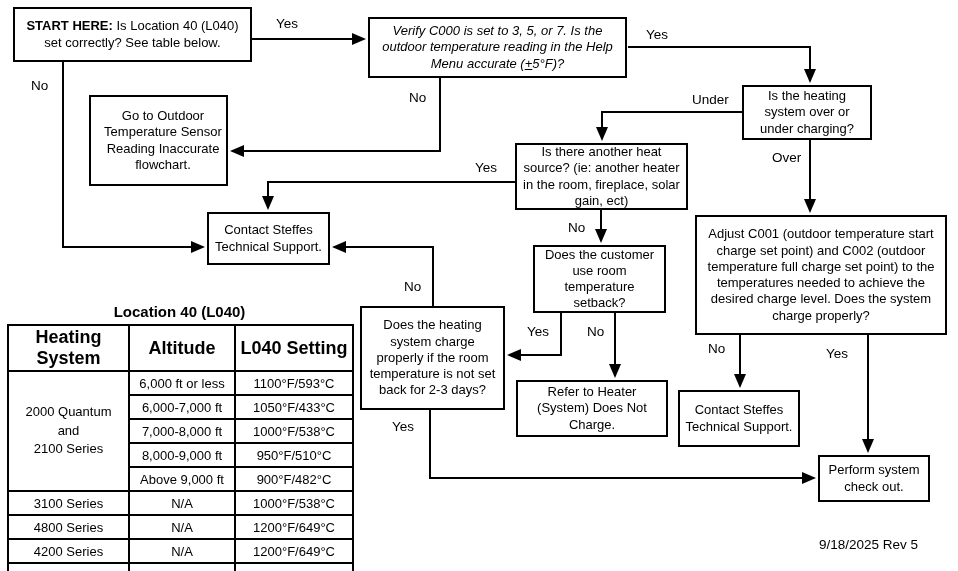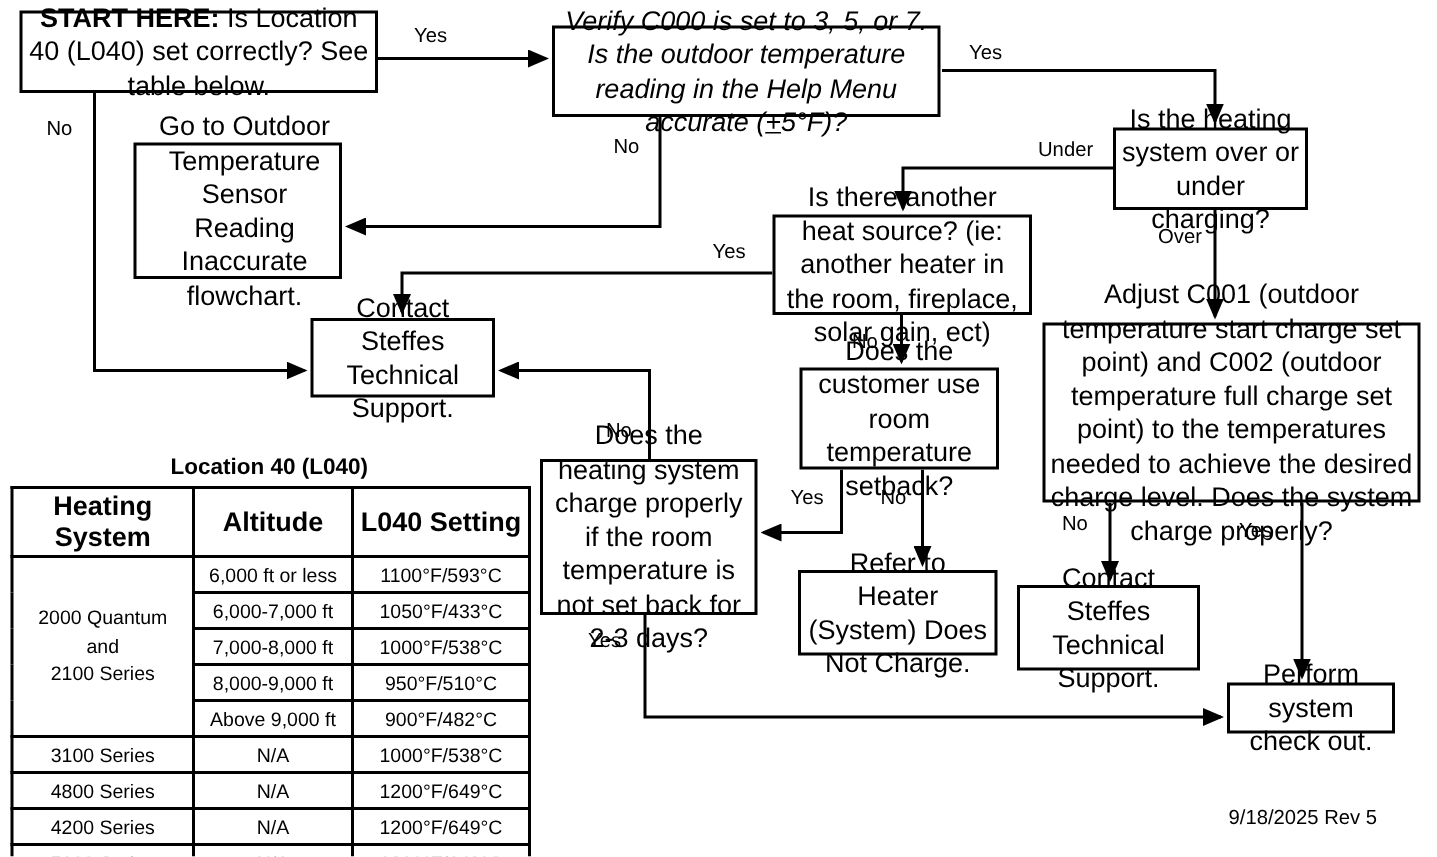--- a/index.html
+++ b/index.html
@@ -5,21 +5,21 @@
   html,body { margin:0; padding:0; background:#ffffff; }
   .canvas {
     position:relative; width:958px; height:571px; background:#ffffff;
     font-family:"Liberation Sans", sans-serif; color:#000; overflow:hidden;
   }
   svg.connectors { position:absolute; left:0; top:0; z-index:1; }
   .node {
     position:absolute; z-index:2; box-sizing:border-box;
     border:2px solid #000; background:#fff;
     display:flex; align-items:center; justify-content:center;
-    text-align:center; font-size:18px; line-height:1.25; padding:2px 3px;
+    text-align:center; font-size:13px; line-height:1.25; padding:2px 3px;
   }
   .node .u { text-decoration:underline; }
   .edge-label { position:absolute; z-index:3; font-size:13.5px; }
   .footer-rev { position:absolute; z-index:3; font-size:13.5px; }
   .table-wrap { position:absolute; left:7px; top:303px; width:345px; z-index:2; }
   .table-title { font-weight:bold; font-size:15px; text-align:center; margin:0 0 4px 0; }
   table.l040 { border-collapse:collapse; width:100%; table-layout:fixed; }
   table.l040 th, table.l040 td {
     border:2px solid #000; font-size:13px; text-align:center;
     padding:1px 2px; height:20px; overflow:hidden;
@@ -85,29 +85,29 @@
   </div>
 
   <div class="node" style="left:533px; top:245px; width:133px; height:68px;">
     <div>Does the customer use room temperature setback?</div>
   </div>
 
   <div class="node" style="left:360px; top:306px; width:145px; height:104px;">
     <div>Does the heating system charge properly if the room temperature is not set back for 2-3 days?</div>
   </div>
 
-  <div class="node" style="left:532px; top:380px; width:133px; height:57px;">
+  <div class="node" style="left:516px; top:380px; width:152px; height:57px;">
     <div>Refer to Heater (System) Does Not Charge.</div>
   </div>
 
   <div class="node" style="left:678px; top:390px; width:122px; height:57px;">
     <div>Contact Steffes Technical Support.</div>
   </div>
 
-  <div class="node" style="left:818px; top:455px; width:112px; height:34px;">
+  <div class="node" style="left:818px; top:455px; width:112px; height:47px;">
     <div>Perform system check out.</div>
   </div>
 
   <div class="edge-label" style="left:276px; top:16px;">Yes</div>
   <div class="edge-label" style="left:31px; top:78px;">No</div>
   <div class="edge-label" style="left:646px; top:27px;">Yes</div>
   <div class="edge-label" style="left:409px; top:90px;">No</div>
   <div class="edge-label" style="left:692px; top:92px;">Under</div>
   <div class="edge-label" style="left:772px; top:150px;">Over</div>
   <div class="edge-label" style="left:475px; top:160px;">Yes</div>

